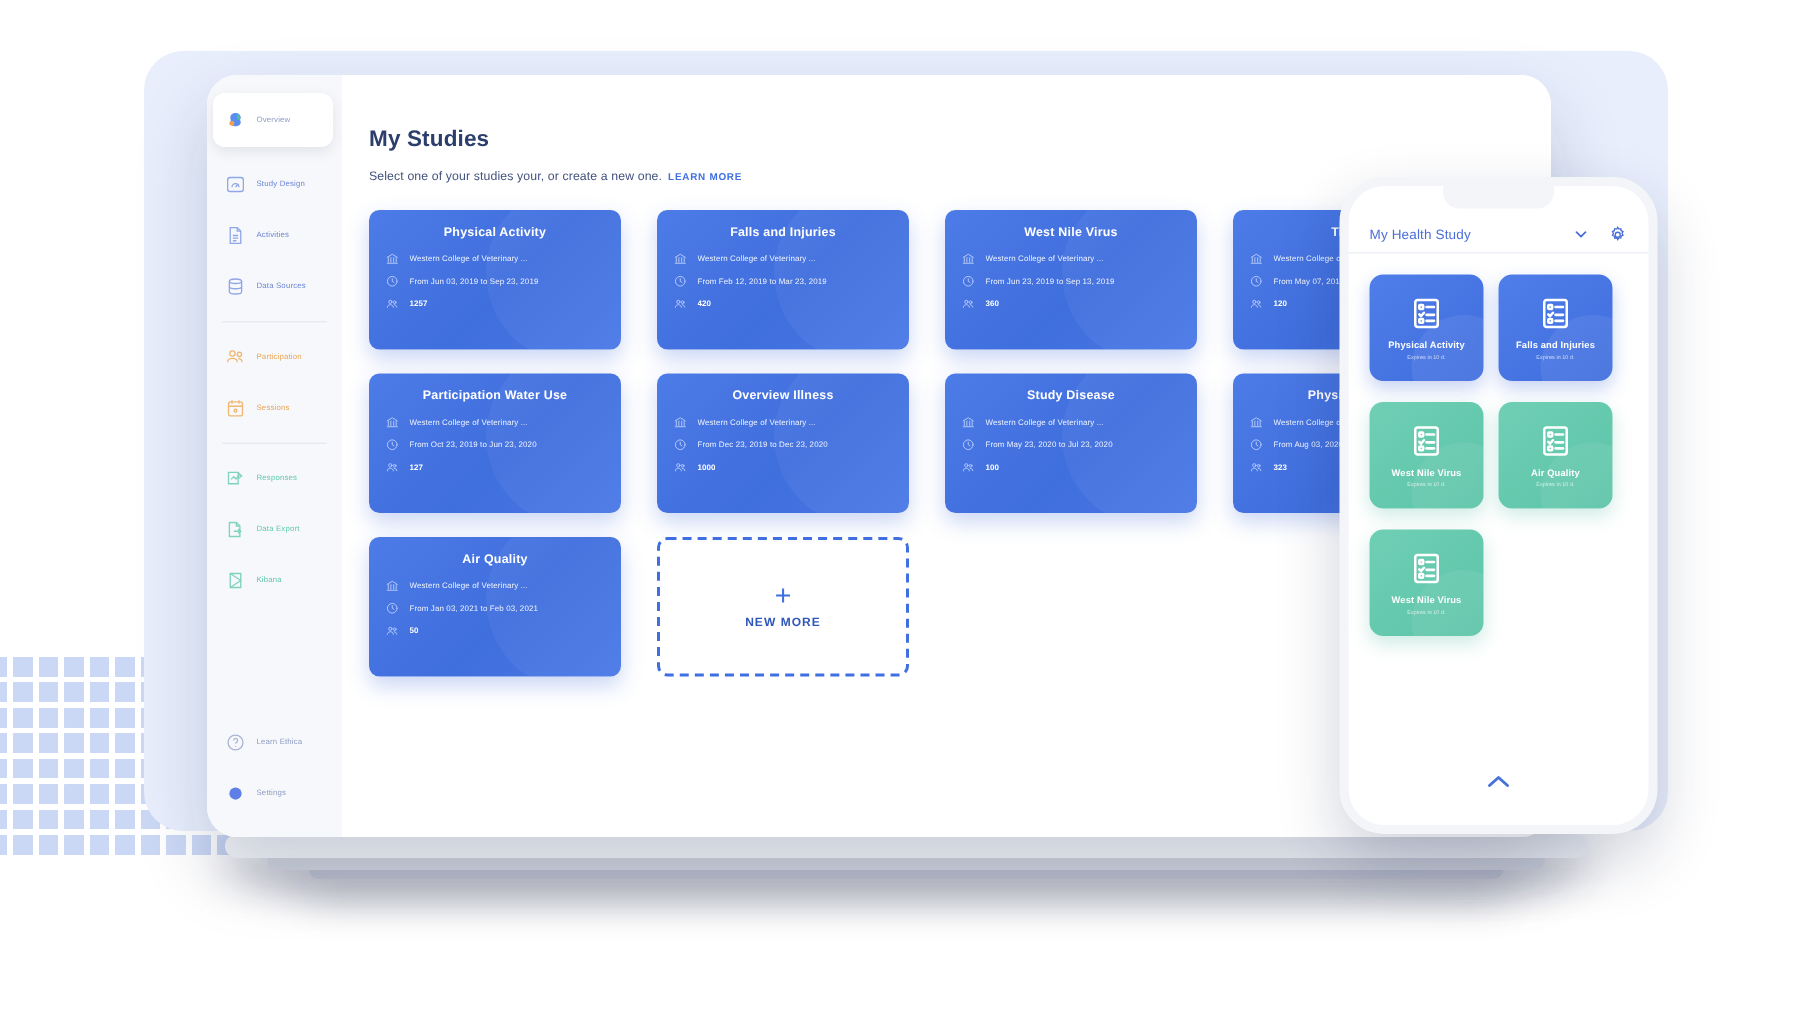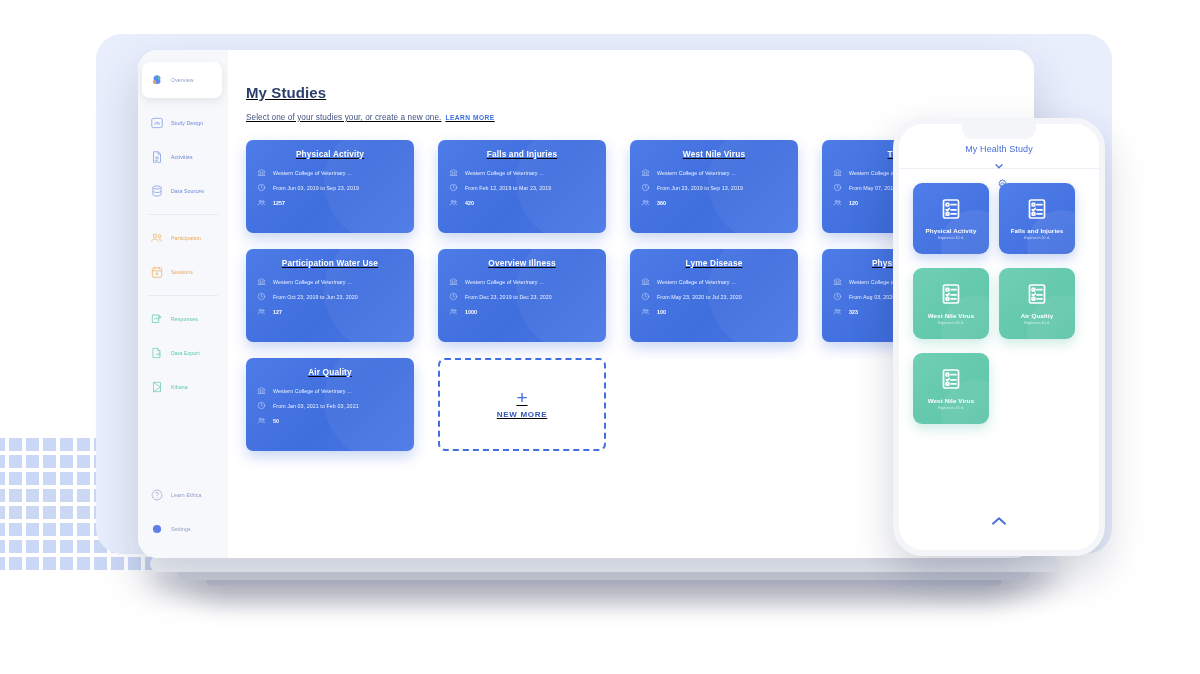--- a/index.html
+++ b/index.html
@@ -82,21 +82,21 @@
   .grp-green .label { color: #62c8ae; }
   .grp-green svg    { stroke: #7ed3bd; }
   .grp-dark  .label { color: #8e9bc4; }
   .grp-dark  svg    { stroke: #a9b4d6; }
 
   .nav-sep { height: 1px; background: #e8eaf1; margin: 6px 10px; }
   .nav-spacer { flex: 1 1 auto; }
 
   
   #content { flex: 1 1 auto; padding: 34px 0 0 18px; position: relative;
-             background: #ffffff; text-decoration: underline; }
+             background: #ffffff; }
   #page-title { font-size: 15px; font-weight: 700; color: #2c3e6b;
                 letter-spacing: .1px; }
   #subtitle-row { margin-top: 12px; font-size: 8.2px; color: #43527e;
                   letter-spacing: .08px; }
   #learn-more { color: #3f6fe0; font-weight: 700; font-size: 6.6px;
                 letter-spacing: .5px; margin-left: 4px; }
 
   #card-grid {
     margin-top: 18px; display: grid;
     grid-template-columns: repeat(4, 168px);
@@ -146,21 +146,20 @@
   }
   #notch {
     position: absolute; left: 50%; transform: translateX(-50%); top: 0;
     width: 74px; height: 15px; background: #f4f5f8;
     border-radius: 0 0 11px 11px;
   }
   #phone-header {
     height: 45px; padding: 20px 14px 0 14px;
     display: flex; align-items: center; gap: 6px;
     border-bottom: 1px solid #eef0f5;
-    flex-direction: column;
   }
   #phone-title { color: #4a6fd8; font-size: 9px; font-weight: 400;
                  letter-spacing: .1px; flex: 1 1 auto; }
   #phone-grid {
     padding: 14px 14px 0 14px; display: grid;
     grid-template-columns: repeat(2, 76px); gap: 14px 10px;
   }
   .app-tile {
     width: 76px; height: 71px; border-radius: 9px;
     display: flex; flex-direction: column;
@@ -531,21 +530,21 @@
                   <circle cx="8.6" cy="8.6" r="2.9"></circle>
                   <circle cx="16.4" cy="9.4" r="2.3"></circle>
                   <path d="M3.2 18.4c0-2.8 2.4-4.6 5.4-4.6s5.4 1.8 5.4 4.6"></path>
                   <path d="M15.4 13.9c2.6.1 4.6 1.6 4.6 4.2"></path>
                 </svg>
               </span>
               <span class="mt num">1000</span>
             </div>
           </div>
           <div class="study-card">
-            <div class="title">Lyme Disease</div>
+            <div class="title">Study Disease</div>
             <div class="meta-row">
               <span class="mi">
                 <svg viewBox="0 0 24 24" fill="none" stroke="#dce7ff" stroke-width="1.6" stroke-linecap="round">
                   <path d="M3 9.5L12 4l9 5.5"></path>
                   <path d="M5 10v8M9.5 10v8M14.5 10v8M19 10v8"></path>
                   <path d="M3 20h18"></path>
                 </svg>
               </span>
               <span class="mt org">Western College of Veterinary ...</span>
             </div>

